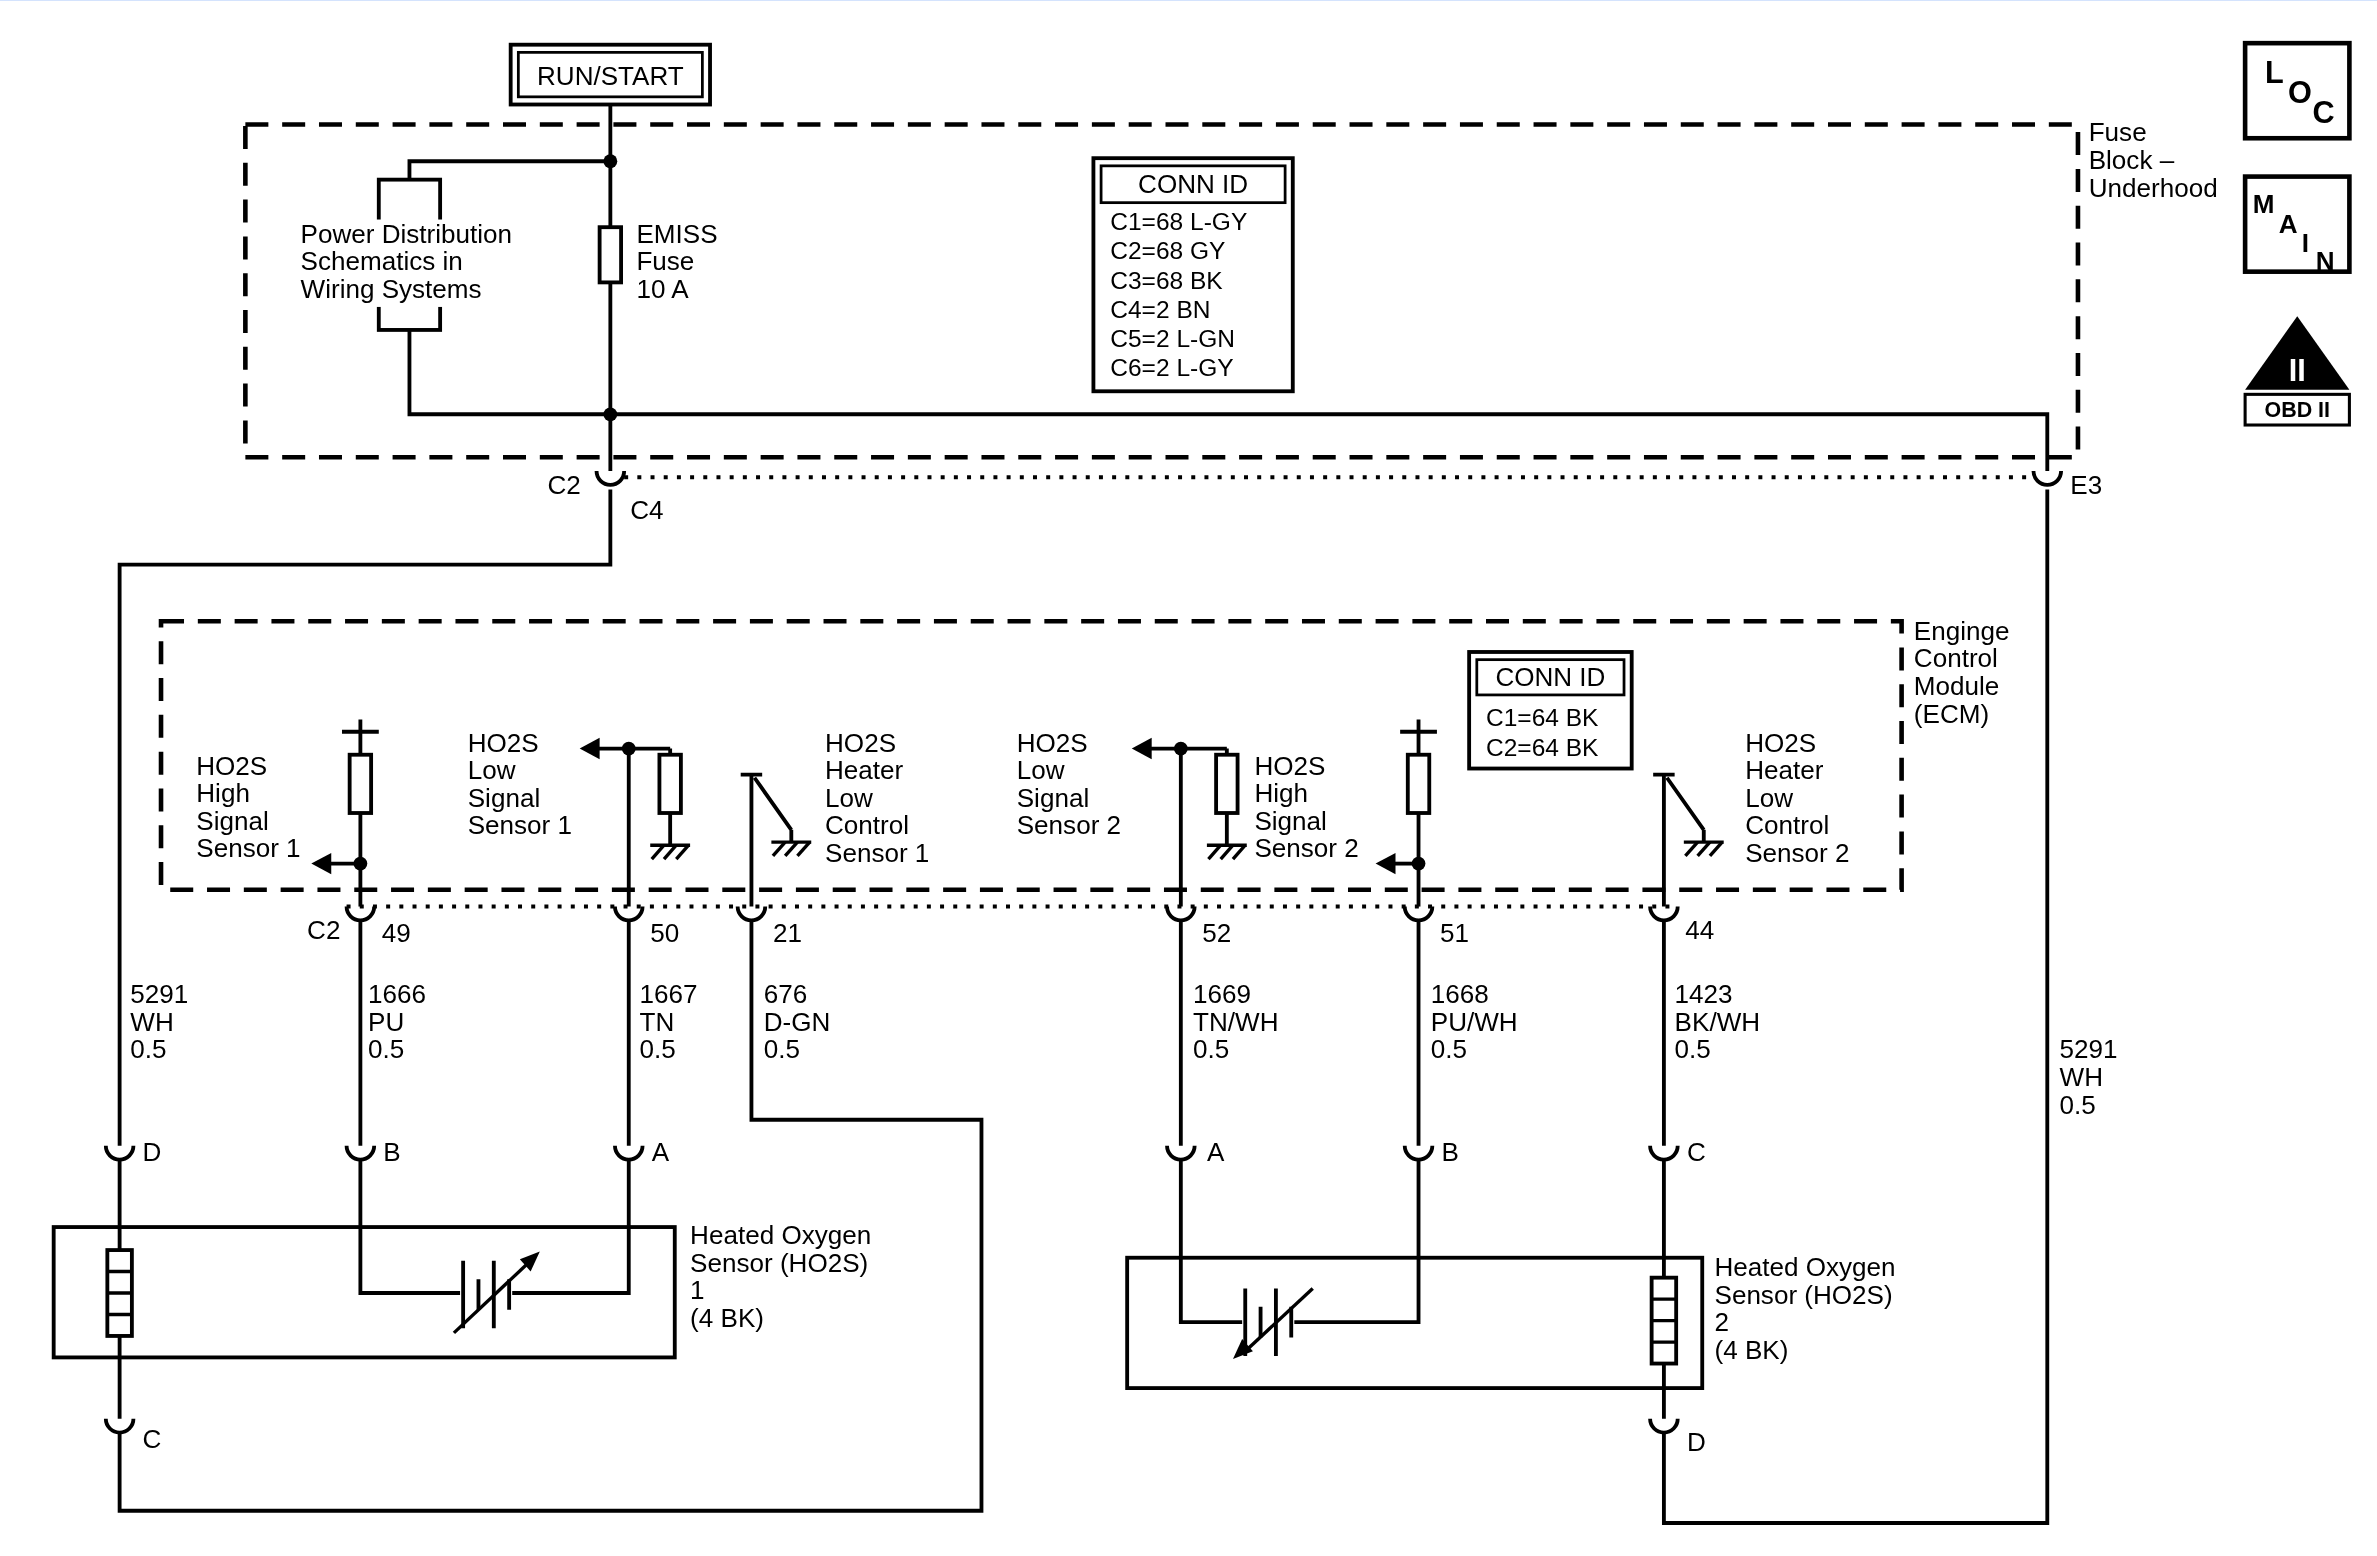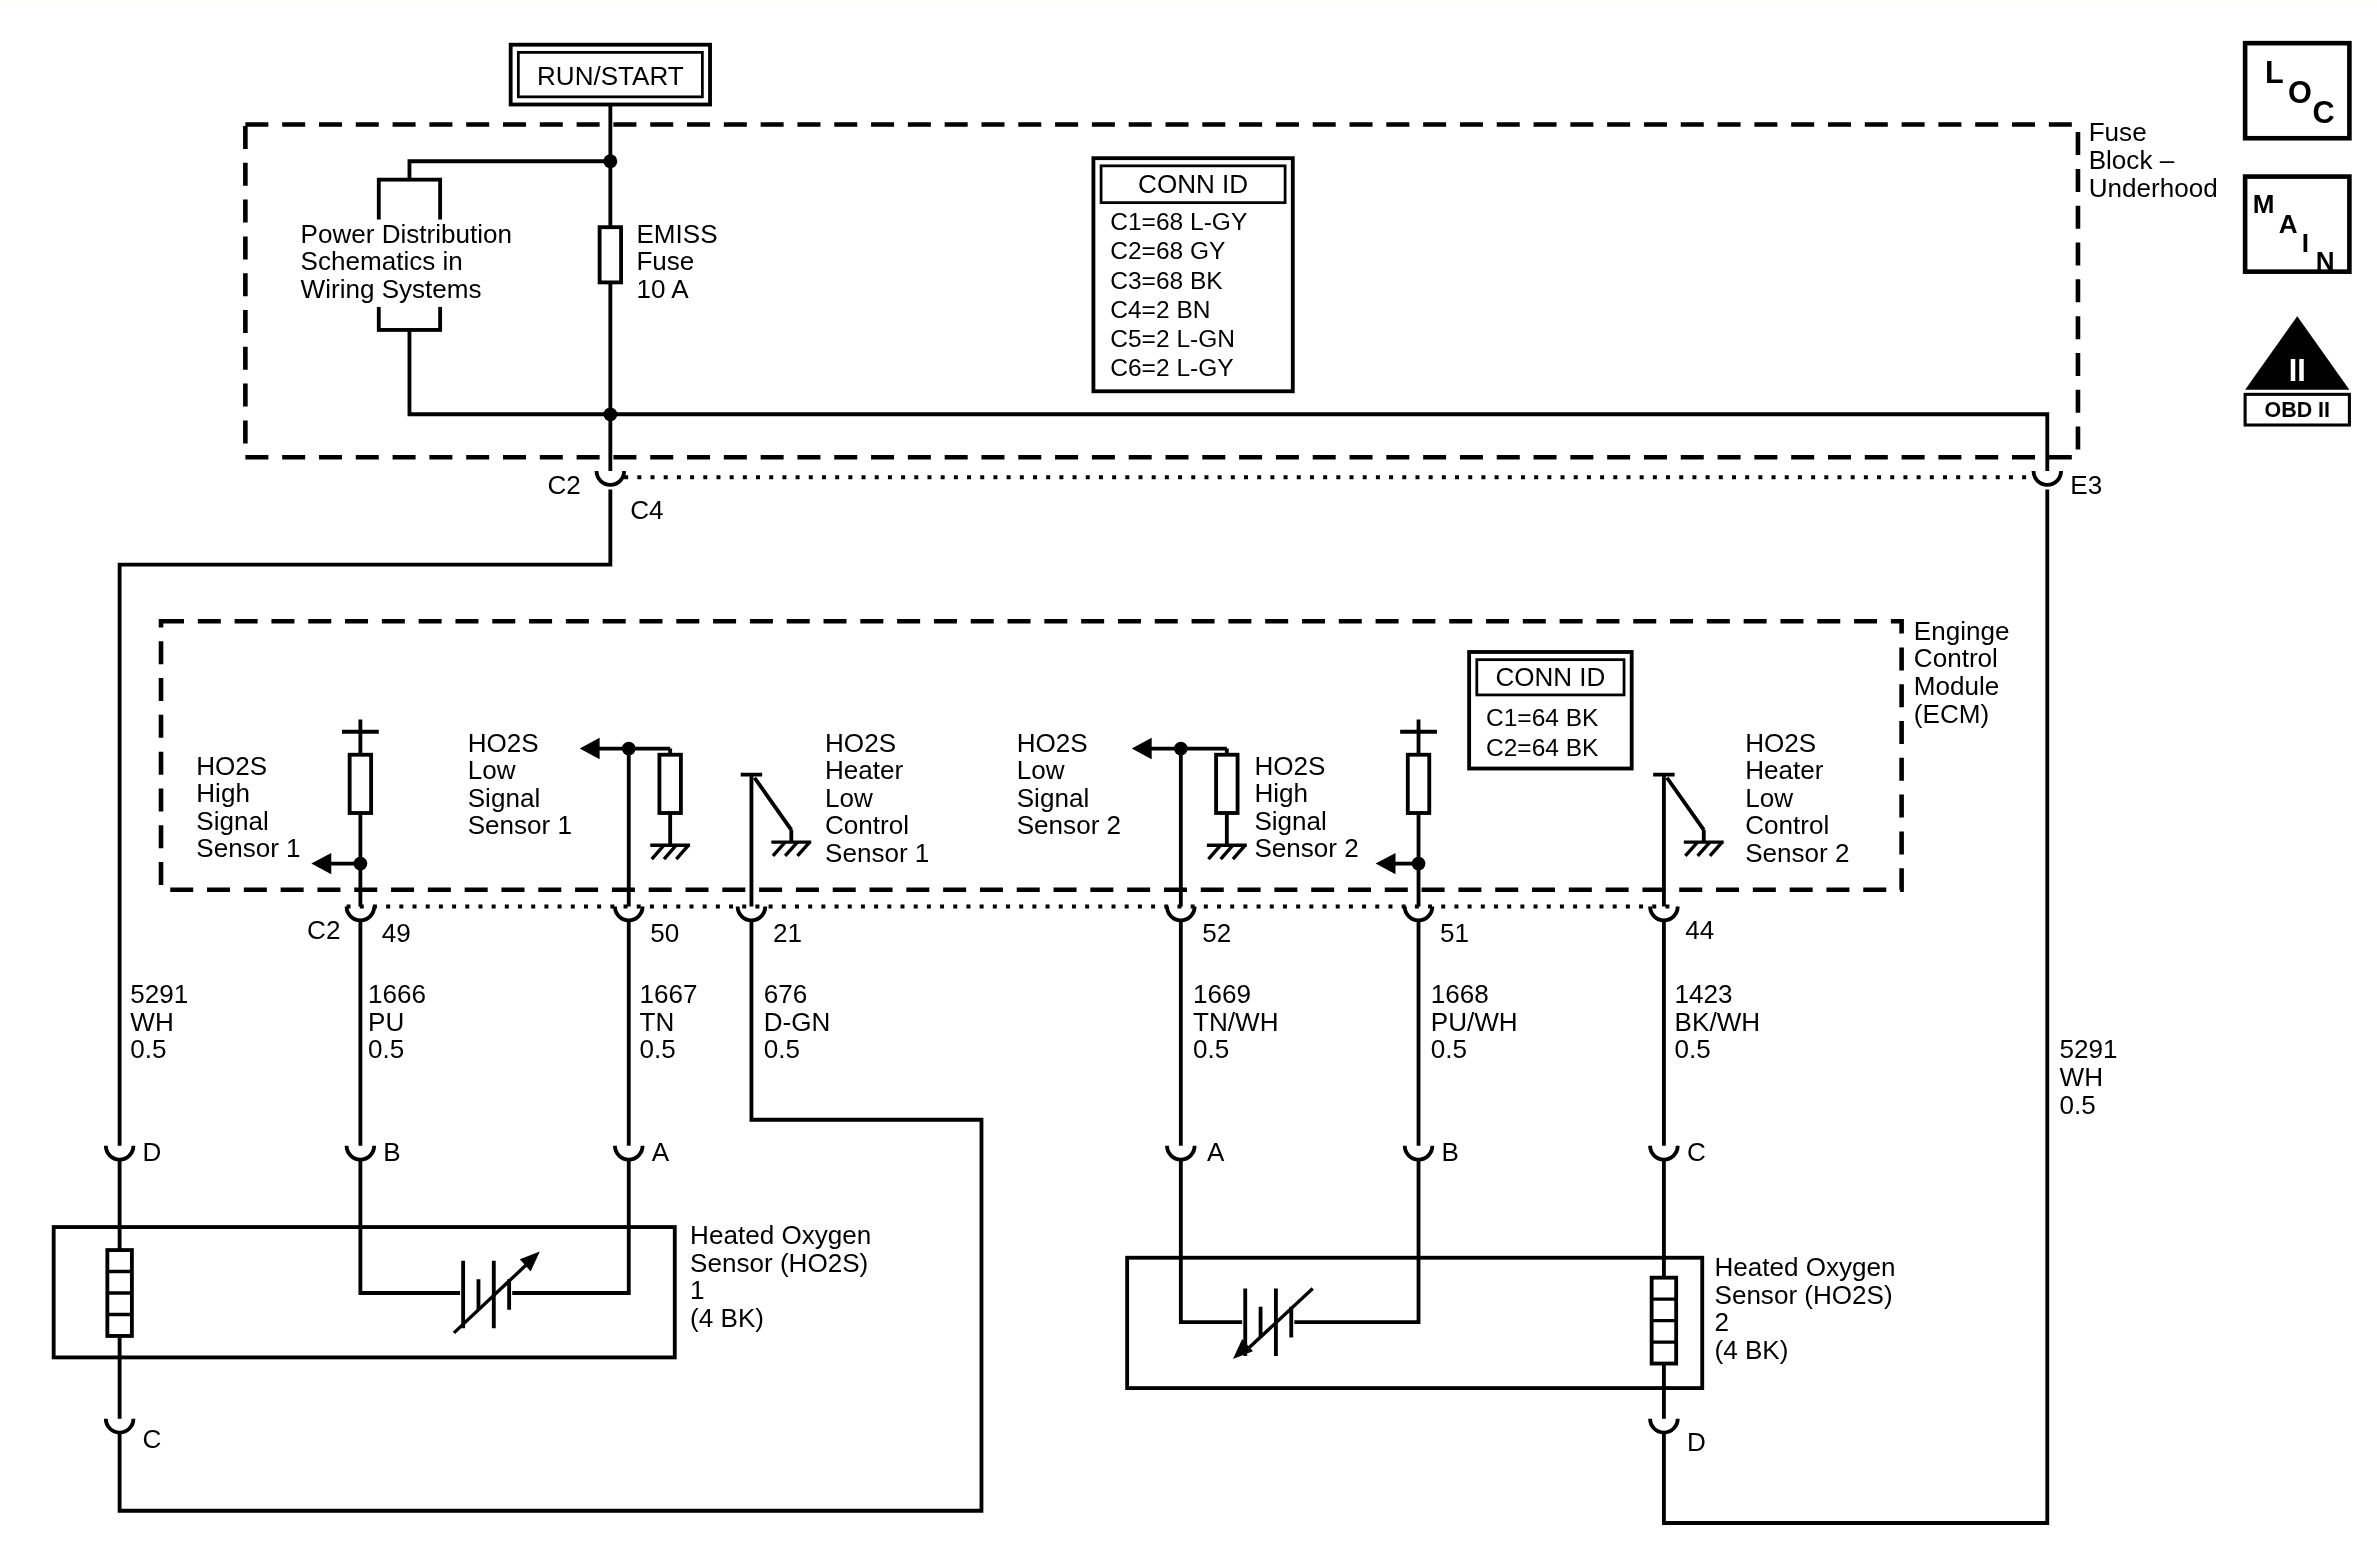--- a/index.html
+++ b/index.html
@@ -1,18 +1,18 @@
 <!DOCTYPE html>
 <html style="font-size:13.3px"><head>
 <meta charset="utf-8">
 <title>HO2S Wiring Schematic</title>
 <style>
   *{margin:0;padding:0;box-sizing:border-box}
   html,body{background:#ffffff}
-  .stage{position:relative;width:2377px;height:1557px;background:#fef9c3;overflow:hidden}
+  .stage{position:relative;width:2377px;height:1557px;background:#3b82f6;overflow:hidden}
   svg{display:block}
   text{font-family:"Liberation Sans","DejaVu Sans",sans-serif;font-size:17px;fill:#000}
   .s16{font-size:16px}
   .s14{font-size:14px}
   .s20{font-size:20px}
   .b{font-weight:bold}
   .mid{text-anchor:middle}
   .end{text-anchor:end}
   .w{stroke:#000;stroke-width:2.5;fill:none}
   .wt{stroke:#000;stroke-width:2.2;fill:none}

